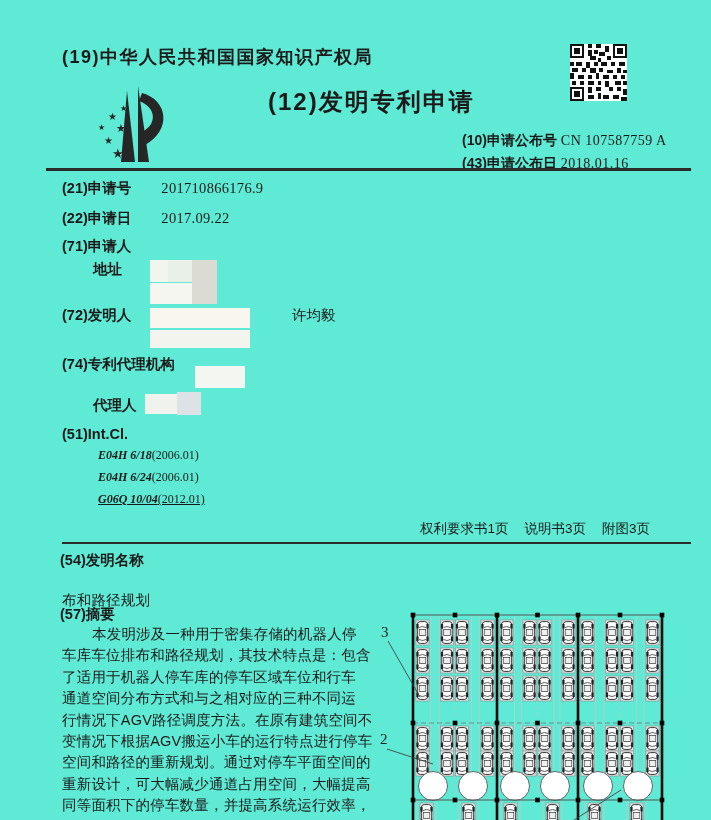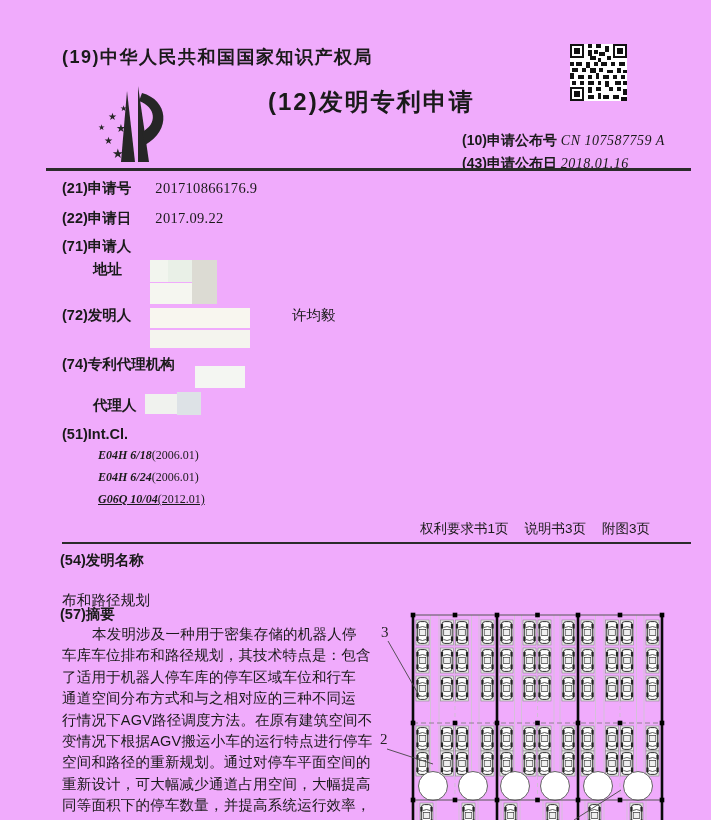--- a/index.html
+++ b/index.html
@@ -1,30 +1,30 @@
 <!DOCTYPE html>
 <html><head>
 <meta charset="utf-8">
 <style>
   html,body{margin:0;padding:0;background:#ffffff;}
   .page{
-    position:relative;width:711px;height:820px;background:#f0abfc;
+    position:relative;width:711px;height:820px;background:#5eead4;
     font-family:"Liberation Sans",sans-serif;color:#1a1a1a;overflow:hidden;
   }
   .abs{position:absolute;white-space:nowrap;}
   .authority{top:45px;left:62px;font-size:18px;font-weight:bold;letter-spacing:1.5px;}
   .doc-type{top:86px;left:268px;font-size:24px;font-weight:bold;letter-spacing:2px;}
   .publine{font-size:14px;}
   .publine .lab{font-weight:bold;}
-  .publine .val{font-family:"Liberation Serif",serif;letter-spacing:.5px;font-style:italic;}
+  .publine .val{font-family:"Liberation Serif",serif;letter-spacing:.5px;}
   .rule1{top:168px;left:46px;width:645px;height:3px;background:#2b2b2b;}
   .rule2{top:542px;left:62px;width:629px;height:2px;background:#2b2b2b;}
   .field{font-size:14.5px;}
   .field .lab{font-weight:bold;text-align:center;}
-  .field .val{font-family:"Liberation Serif",serif;margin-left:20px;letter-spacing:.3px;}
+  .field .val{font-family:"Liberation Serif",serif;margin-left:26px;letter-spacing:.3px;}
   .intcl-row{font-size:12px;font-family:"Liberation Serif",serif;}
   .intcl-row .code{font-weight:bold;font-style:italic;}
   .pages{top:520px;left:420px;font-size:13.5px;}
   .pages span{margin-right:16px;}
   .titleline,.absline{font-size:14.5px;letter-spacing:.2px;line-height:21.4px;}
   .indent{text-indent:30px;}
   .redact{position:absolute;}
   .qr{position:absolute;top:44px;left:570px;width:57px;height:57px;}
   .logo{position:absolute;top:78px;left:82px;width:100px;height:92px;}
   .figure{position:absolute;top:612px;left:378px;width:326px;height:208px;overflow:hidden;}

